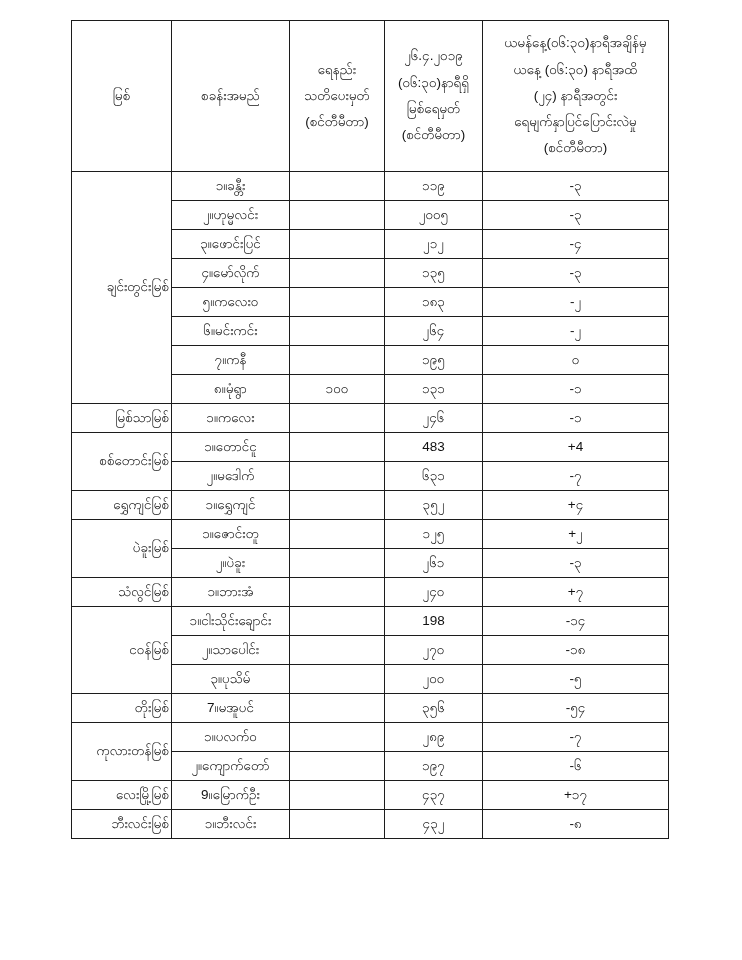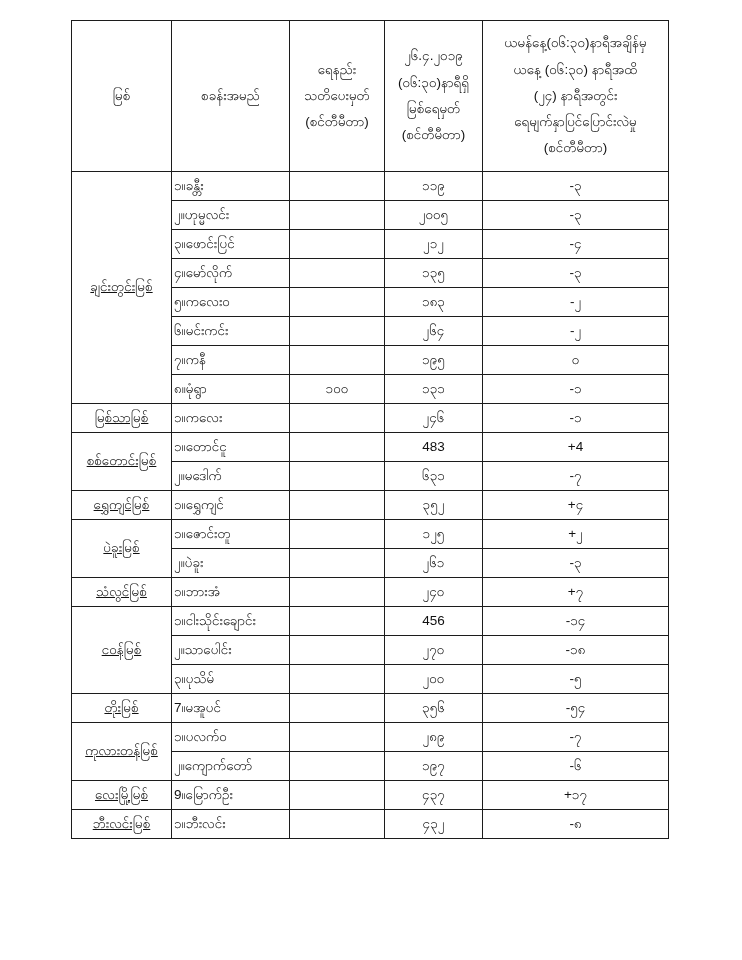--- a/index.html
+++ b/index.html
@@ -40,30 +40,29 @@
   .col-change  { width: 186px; }
   tr.header-row th {
     height: 150px;
     text-align: center;
     vertical-align: middle;
     white-space: pre-line;
     line-height: 1.95;
     margin-left: 8px;
   }
   td.river-cell {
-    text-align: center;
+    text-align: right;
     vertical-align: middle;
     line-height: 1.8;
-    text-decoration: underline;
   }
   tr.data-row td {
     height: 28px;
   }
   td.station-cell {
-    text-align: left;
+    text-align: center;
     padding-left: 7px;
     line-height: 1.7;
   }
   td.num-cell {
     text-align: center;
     line-height: 1.7;
   }
 </style>
 </head>
 <body>
@@ -189,21 +188,21 @@
           <td rowspan="1" class="river-cell">သံလွင်မြစ်</td>
           <td class="station-cell">၁။ဘားအံ</td>
           <td class="num-cell"></td>
           <td class="num-cell">၂၄၀</td>
           <td class="num-cell">+၇</td>
         </tr>
         <tr class="data-row">
           <td rowspan="3" class="river-cell">ငဝန်မြစ်</td>
           <td class="station-cell">၁။ငါးသိုင်းချောင်း</td>
           <td class="num-cell"></td>
-          <td class="num-cell">456</td>
+          <td class="num-cell">198</td>
           <td class="num-cell">-၁၄</td>
         </tr>
         <tr class="data-row">
           <td class="station-cell">၂။သာပေါင်း</td>
           <td class="num-cell"></td>
           <td class="num-cell">၂၇၀</td>
           <td class="num-cell">-၁၈</td>
         </tr>
         <tr class="data-row">
           <td class="station-cell">၃။ပုသိမ်</td>

